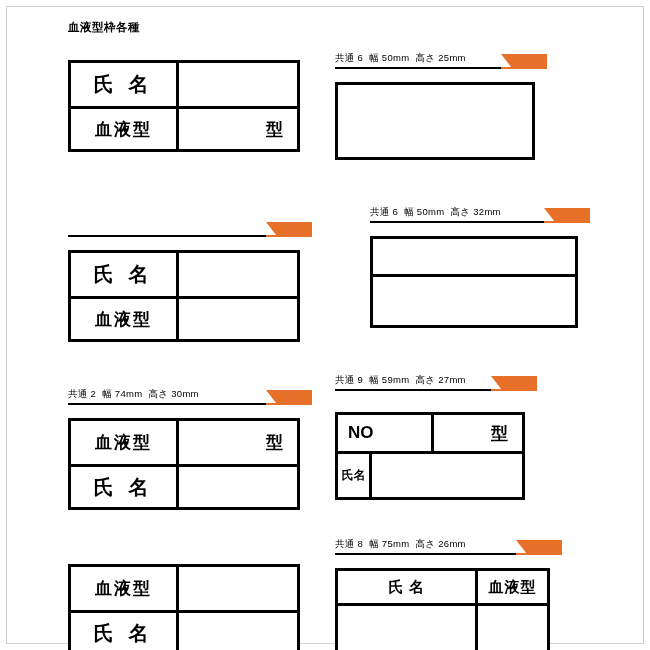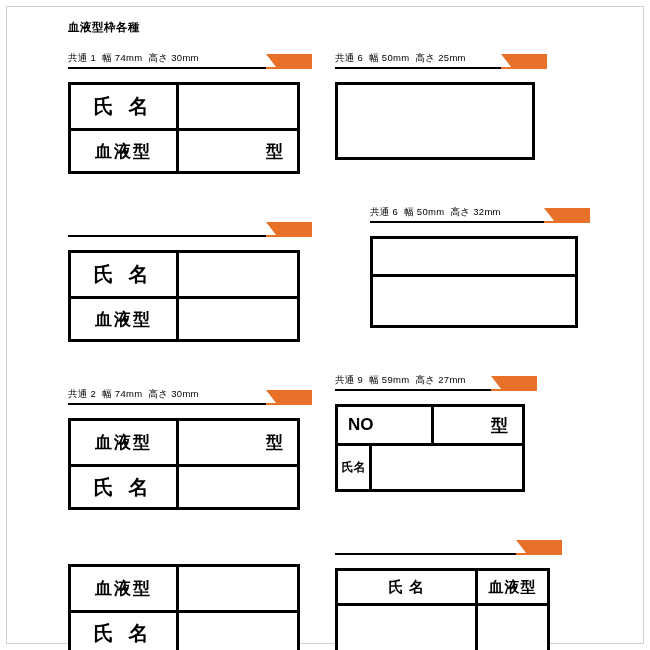--- a/index.html
+++ b/index.html
@@ -146,26 +146,20 @@
 <body>
 
 <div class="page">
   <div class="page-border"></div>
 
   <div class="page-title">血液型枠各種</div>
 
   <div class="columns">
     <div class="col col-left" id="col-left">
         <div class="block" style="position: absolute; left: 0px; top: 0px;">
-          <div class="block-header">
-            <div class="caption"><span>共通 1</span><span class="cap-sep"></span><span>幅 74mm</span><span class="cap-sep"></span><span>高さ 30mm</span></div>
-            <div class="rule" style="width: 198px;"></div>
-            <div class="rule-accent" style="left: 198px; width: 46px;"></div>
-            <div class="accent-tab" style="left: 198px; width: 46px; clip-path: polygon(22% 100%, 100% 100%, 100% 0%, 0% 0%);"></div>
-          </div>
           <div class="frame" style="width: 232px; height: 92px; margin-top: 8px;">
             <div class="row" style="height: 43px;">
               <div class="cell divider label-jp" style="width: 108px; height: 100%;">氏  名</div>
               <div class="cell empty" style="width: 118px; height: 100%;"></div>
             </div>
             <div class="row" style="height: 43px;">
               <div class="cell divider label-jp-sm" style="width: 108px; height: 100%;">血液型</div>
               <div class="cell kata-right" style="width: 118px; height: 100%;">型</div>
             </div>
           </div>
@@ -248,36 +242,37 @@
             </div>
           </div>
         </div>
         <div class="block" style="position: absolute; left: 0px; top: 322px;">
           <div class="block-header">
             <div class="caption"><span>共通 9</span><span class="cap-sep"></span><span>幅 59mm</span><span class="cap-sep"></span><span>高さ 27mm</span></div>
             <div class="rule" style="width: 156px;"></div>
             <div class="rule-accent" style="left: 156px; width: 46px;"></div>
             <div class="accent-tab" style="left: 156px; width: 46px; clip-path: polygon(22% 100%, 100% 100%, 100% 0%, 0% 0%);"></div>
           </div>
-          <div class="frame" style="width: 190px; height: 88px; margin-top: 8px;">
+          <div class="frame" style="width: 190px; height: 88px; margin-top: 16px;">
             <div class="row" style="height: 36px;">
               <div class="cell divider label-no" style="width: 96px; height: 100%; font-size: 17px; justify-content: flex-start; padding-left: 10px; font-family: &quot;Liberation Sans&quot;, sans-serif;">NO</div>
               <div class="cell kata-right" style="width: 88px; height: 100%;">型</div>
             </div>
             <div class="row" style="height: 46px;">
               <div class="cell divider vertical-2" style="width: 34px; height: 100%;">
                 <div>氏</div>
                 <div>名</div>
               </div>
               <div class="cell empty" style="width: 150px; height: 100%;"></div>
             </div>
           </div>
         </div>
         <div class="block" style="position: absolute; left: 0px; top: 486px;">
           <div class="block-header">
+            <div class="caption"><span>共通 8</span><span class="cap-sep"></span><span>幅 75mm</span><span class="cap-sep"></span><span>高さ 26mm</span></div>
             <div class="rule" style="width: 181px;"></div>
             <div class="rule-accent" style="left: 181px; width: 46px;"></div>
             <div class="accent-tab" style="left: 181px; width: 46px; clip-path: polygon(22% 100%, 100% 100%, 100% 0%, 0% 0%);"></div>
           </div>
           <div class="frame" style="width: 215px; height: 86px; margin-top: 8px;">
             <div class="row" style="height: 32px;">
               <div class="cell divider label-kata" style="width: 140px; height: 100%;">氏   名</div>
               <div class="cell label-kata" style="width: 69px; height: 100%;">血液型</div>
             </div>
             <div class="row" style="height: 48px;">

